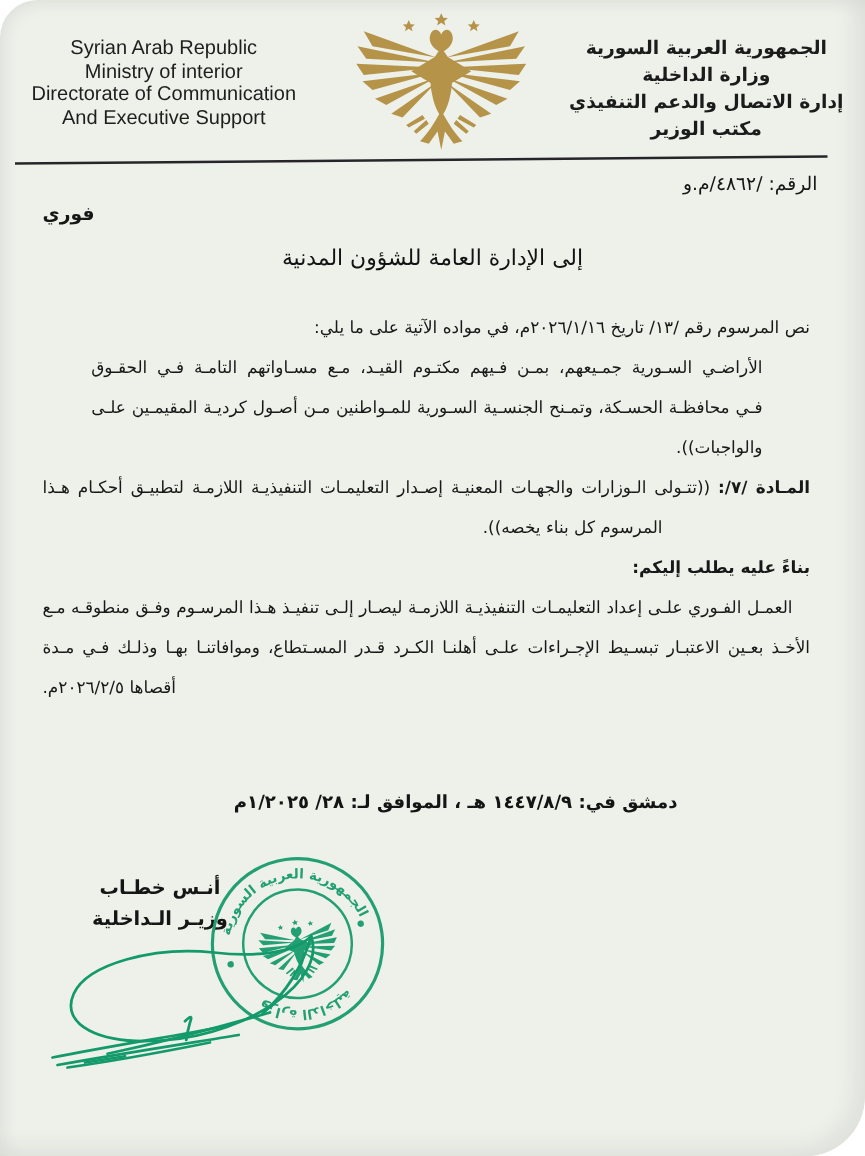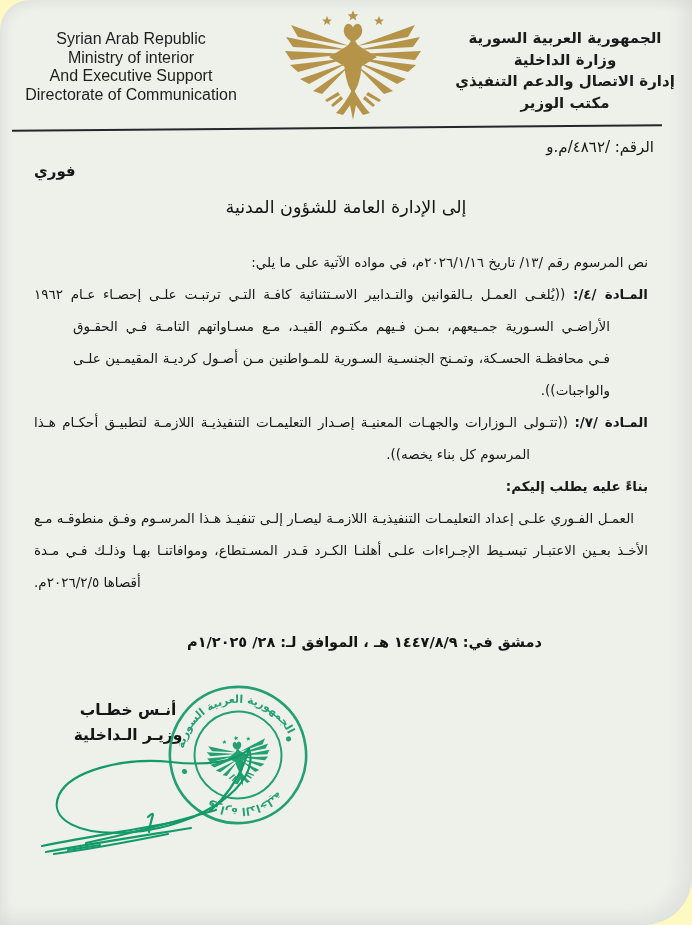--- a/index.html
+++ b/index.html
@@ -1,17 +1,17 @@
 <!DOCTYPE html>
 <html lang="ar"><head>
 <meta charset="utf-8">
 <style>
   html,body{margin:0;padding:0;}
   body{background:#1f5558;font-family:"DejaVu Sans",sans-serif;}
-  .page{position:relative;width:692px;height:925px;background:#fef9c3;overflow:hidden;}
+  .page{position:relative;width:692px;height:925px;background:#ffffff;overflow:hidden;}
   .paper{position:absolute;inset:0;background:#eef0ea;border-radius:30px 0 48px 0;
          box-shadow:inset -8px -6px 18px rgba(40,60,55,.08), inset 5px 4px 12px rgba(40,60,55,.05);}
   
   .head-en{position:absolute;left:12px;top:30px;width:238px;text-align:center;
            font-family:"Liberation Sans",sans-serif;font-size:16px;line-height:18.5px;color:#1e1e1e;}
   .head-ar{position:absolute;right:8px;top:28px;width:238px;text-align:center;direction:rtl;
            font-size:15px;line-height:21.5px;color:#1b1b1b;font-weight:bold;}
   .emblem-gold{position:absolute;left:283px;top:10px;color:#b5944a;}
   .rule{position:absolute;left:12px;top:127px;width:650px;height:2px;background:#26262a;
         transform:rotate(-0.5deg);}
@@ -75,22 +75,22 @@
         <path d="M85,82 l13,8 l-2,2 l-13,-7 Z M82,86 l10,9 l-2,2 l-10,-8 Z"></path>
       </g>
     </defs>
   </svg>
 
   <div class="paper"></div>
 
   <div class="head-en">
       <div>Syrian Arab Republic</div>
       <div>Ministry of interior</div>
+      <div>Directorate of Communication</div>
       <div>And Executive Support</div>
-      <div>Directorate of Communication</div>
     </div>
 
   <svg class="emblem-gold" width="140" height="112" viewBox="0 0 140 112">
       <use href="#eagleShape"></use>
     </svg>
 
   <div class="head-ar" dir="rtl">
       <div>الجمهورية العربية السورية</div>
       <div>وزارة الداخلية</div>
       <div>إدارة الاتصال والدعم التنفيذي</div>
@@ -99,21 +99,20 @@
 
   <div class="rule"></div>
 
   <div class="ref" dir="rtl">الرقم: /٤٨٦٢/م.و</div>
   <div class="urgent" dir="rtl">فوري</div>
 
   <div class="doc-title" dir="rtl">إلى الإدارة العامة للشؤون المدنية</div>
 
   <div class="body-text" dir="rtl" id="bodyLines">
       <div class="line l-intro">نص المرسوم رقم /١٣/ تاريخ ٢٠٢٦/١/١٦م، في مواده الآتية على ما يلي:</div>
-      <div class="line l-full"><b>المـادة /٤/:</b> ((يُلغـى العمـل بـالقوانين والتـدابير الاسـتثنائية كافـة التـي ترتبـت علـى إحصـاء عـام ١٩٦٢</div>
       <div class="line l-mid">الأراضـي السـورية جمـيعهم، بمـن فـيهم مكتـوم القيـد، مـع مسـاواتهم التامـة فـي الحقـوق</div>
       <div class="line l-mid">فـي محافظـة الحسـكة، وتمـنح الجنسـية السـورية للمـواطنين مـن أصـول كرديـة المقيمـين علـى</div>
       <div class="line l-close1">والواجبات)).</div>
       <div class="line l-full"><b>المـادة /٧/:</b> ((تتـولى الـوزارات والجهـات المعنيـة إصـدار التعليمـات التنفيذيـة اللازمـة لتطبيـق أحكـام هـذا</div>
       <div class="line l-close2">المرسوم كل بناء يخصه)).</div>
       <div class="line l-lead">بناءً عليه يطلب إليكم:</div>
       <div class="line l-ind1">العمـل الفـوري علـى إعداد التعليمـات التنفيذيـة اللازمـة ليصـار إلـى تنفيـذ هـذا المرسـوم وفـق منطوقـه مـع</div>
       <div class="line l-full">الأخـذ بعـين الاعتبـار تبسـيط الإجـراءات علـى أهلنـا الكـرد قـدر المسـتطاع، وموافاتنـا بهـا وذلـك فـي مـدة</div>
       <div class="line l-left">أقصاها ٢٠٢٦/٢/٥م.</div>
     </div>

